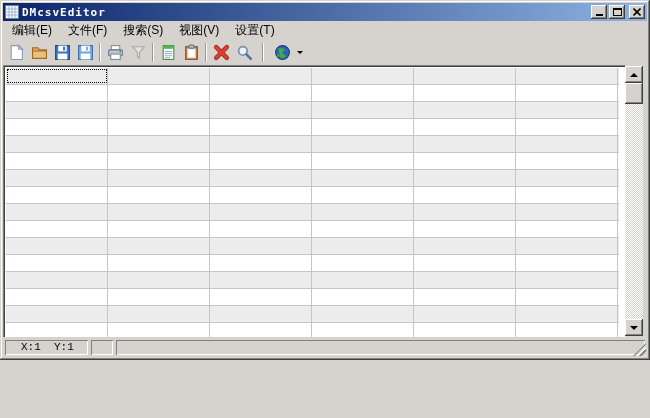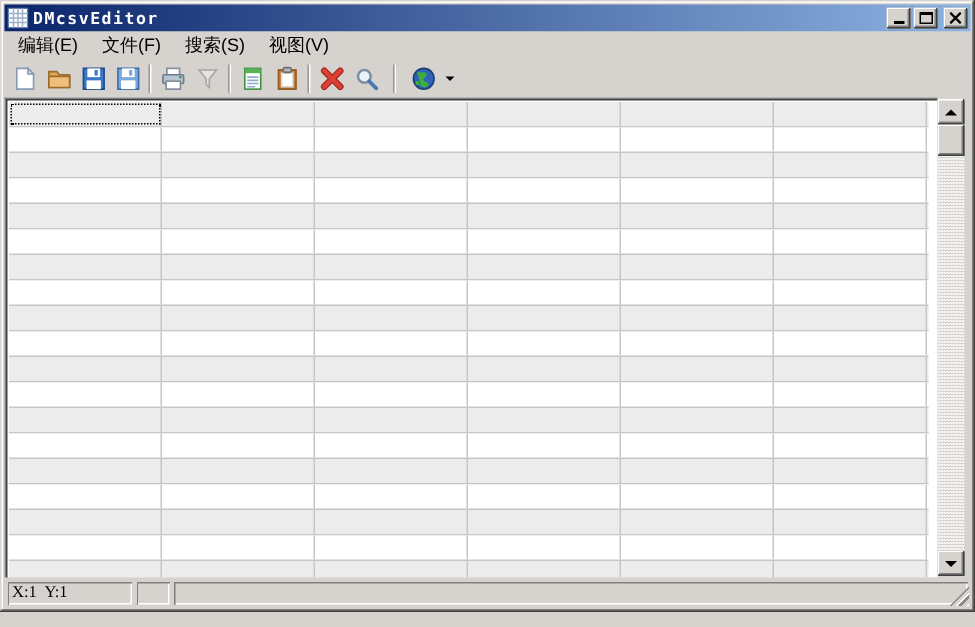--- a/index.html
+++ b/index.html
@@ -1,19 +1,19 @@
 <!DOCTYPE html>
 <html><head>
 <meta charset="utf-8">
 <style>
   html,body { margin:0; padding:0; background:#d6d3ce; width:650px; height:418px; overflow:hidden; }
   * { box-sizing:border-box; }
 
   .window {
-    width:650px; height:408px; background:#d6d3ce;
+    width:650px; height:360px; background:#d6d3ce;
     padding:3px;
     box-shadow: inset -1px -1px 0 #404040, inset 1px 1px 0 #d6d3ce,
                 inset -2px -2px 0 #808080, inset 2px 2px 0 #ffffff;
     display:flex; flex-direction:column;
     font-family:"Liberation Sans", sans-serif;
   }
 
   
   .titlebar {
     height:18px; flex:0 0 18px;
@@ -92,22 +92,22 @@
     position:absolute; left:0; top:17px; width:18px; height:21px; background:#d6d3ce;
     box-shadow: inset -1px -1px 0 #404040, inset 1px 1px 0 #ffffff, inset -2px -2px 0 #808080;
   }
 
   
   .statusbar {
     height:20px; flex:0 0 20px; display:flex; gap:3px; align-items:stretch;
     padding:3px 2px 2px 2px; background:#d6d3ce; position:relative;
   }
   .panel { box-shadow: inset 1px 1px 0 #808080, inset -1px -1px 0 #ffffff; }
-  .p1 { width:83px; font-family:Liberation Serif, serif; font-size:11px;
-        line-height:14px; padding-left:3px; white-space:pre; color:#000; }
+  .p1 { width:83px; font-family:Liberation Mono, monospace; font-size:11px;
+        line-height:14px; padding-left:16px; white-space:pre; color:#000; }
   .p2 { width:22px; }
   .p3 { flex:1; }
   .grip {
     position:absolute; right:1px; bottom:1px; width:13px; height:13px;
     background: repeating-linear-gradient(135deg, #d6d3ce 0 2px, #ffffff 2px 3px, #8c8984 3px 5px);
     clip-path: polygon(100% 0, 100% 100%, 0 100%);
   }
 </style>
 </head>
 <body>
@@ -135,20 +135,21 @@
         </svg>
       </button>
     </span>
   </div>
 
   <div class="menubar">
     <span class="menu-item">编辑(E)</span>
     <span class="menu-item">文件(F)</span>
     <span class="menu-item">搜索(S)</span>
     <span class="menu-item">视图(V)</span>
+    <span class="menu-item">设置(T)</span>
   </div>
 
   <div class="toolbar">
     <button class="tool">
       <svg viewBox="0 0 16 16">
         <path d="M3 1.5h7l3.5 3.5v9.5h-10.5z" fill="#ffffff" stroke="#8699b5"></path>
         <path d="M10 1.5v3.5h3.5z" fill="#dce6f5" stroke="#8699b5"></path>
       </svg>
     </button>
     <button class="tool">

